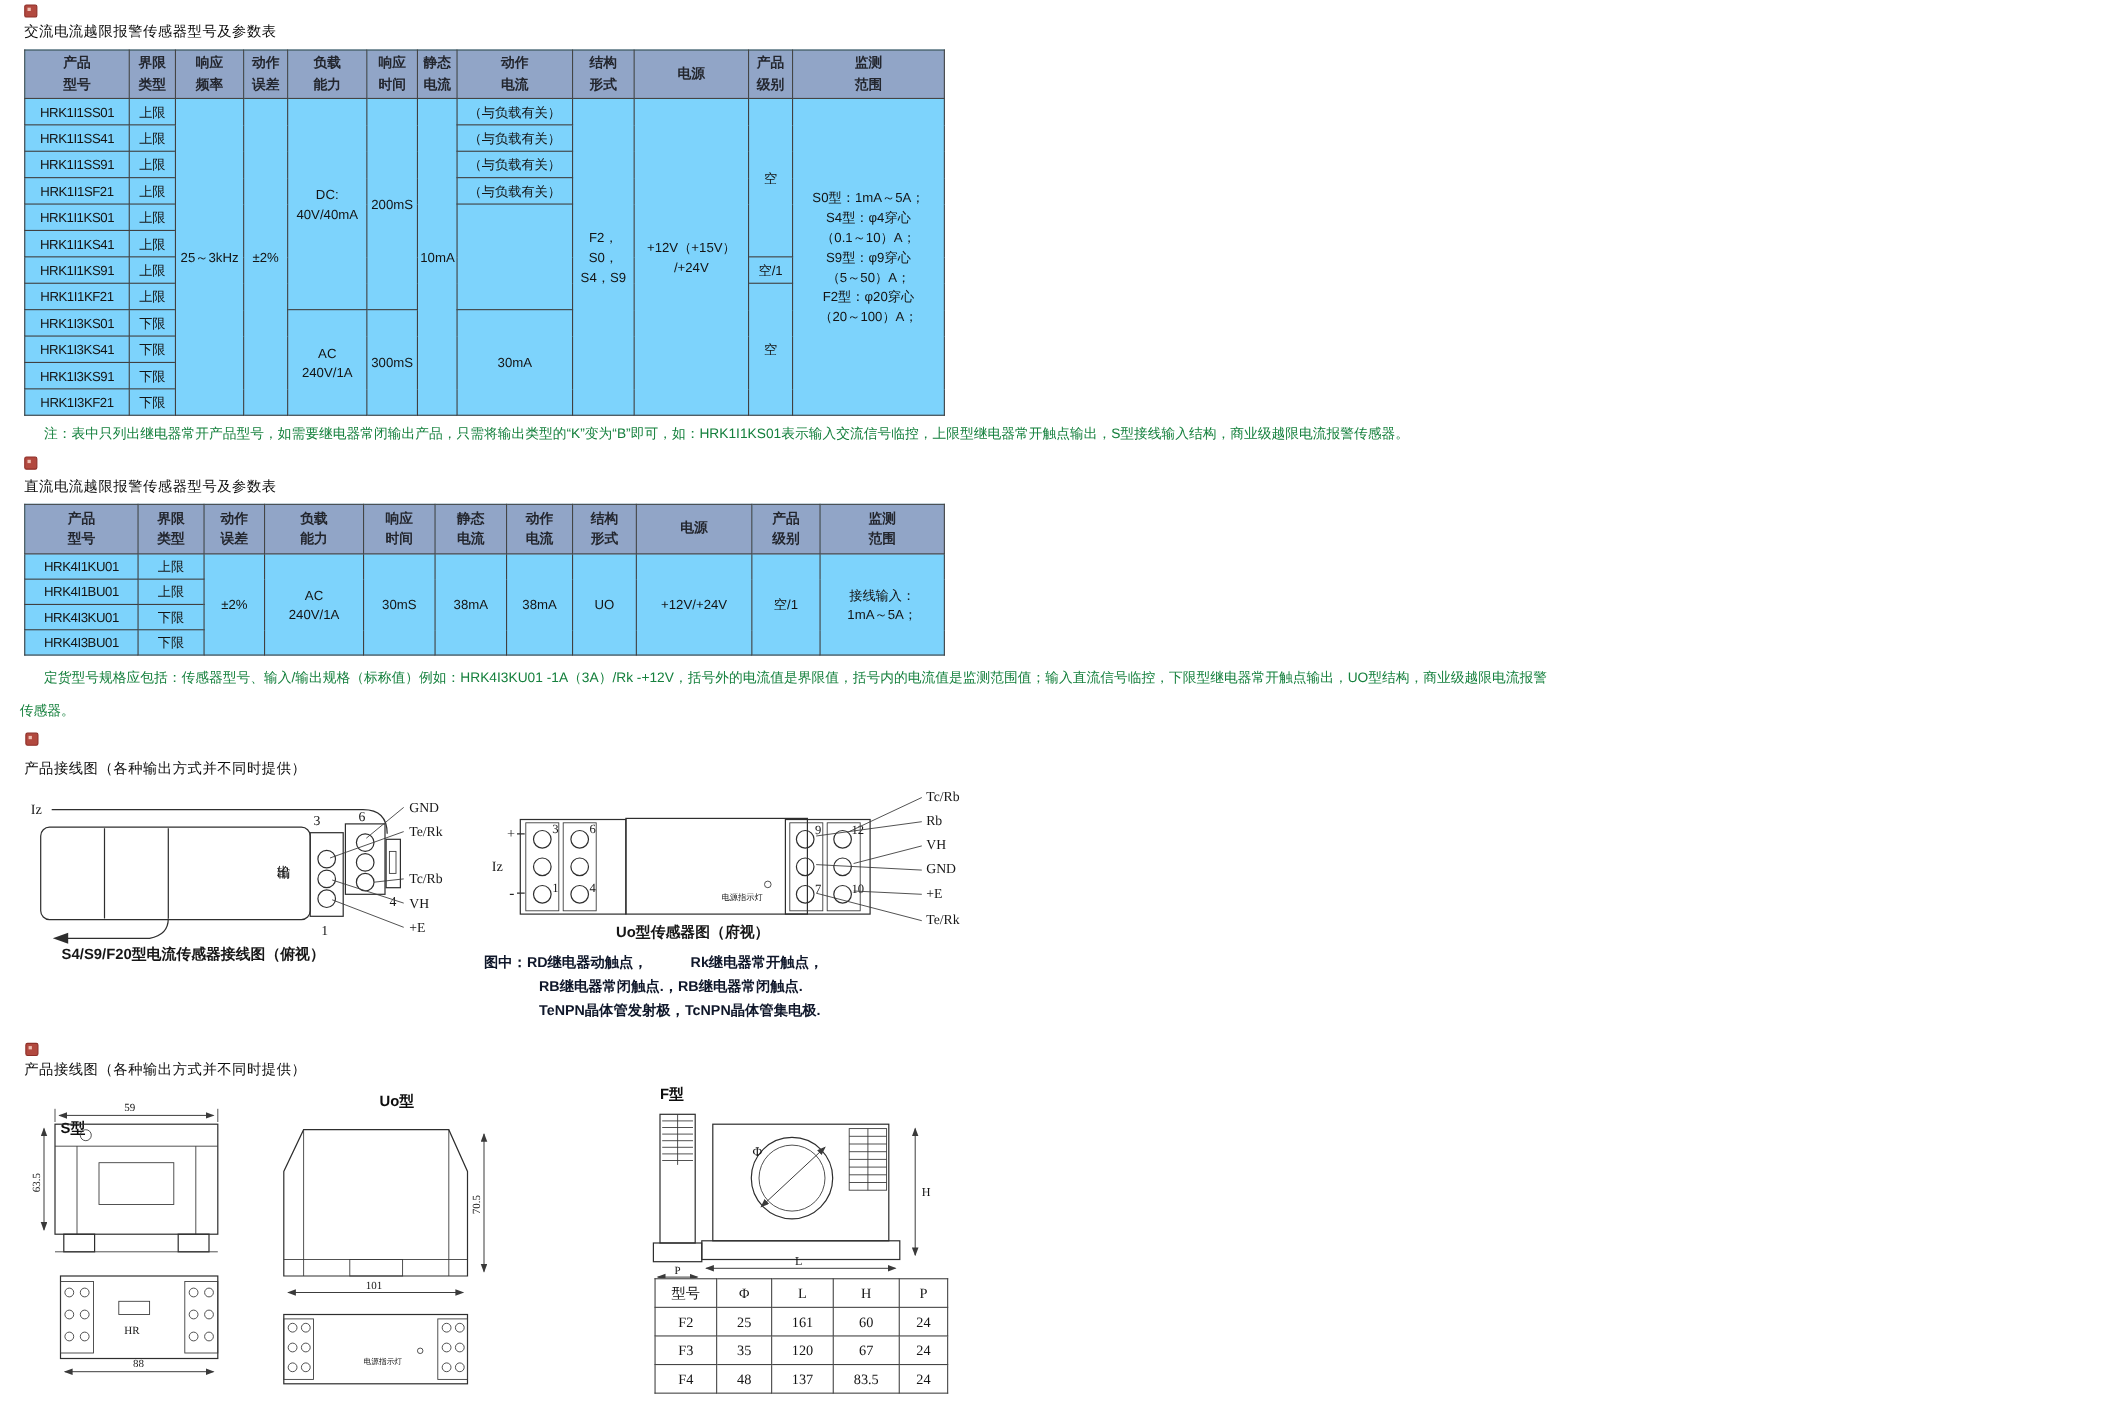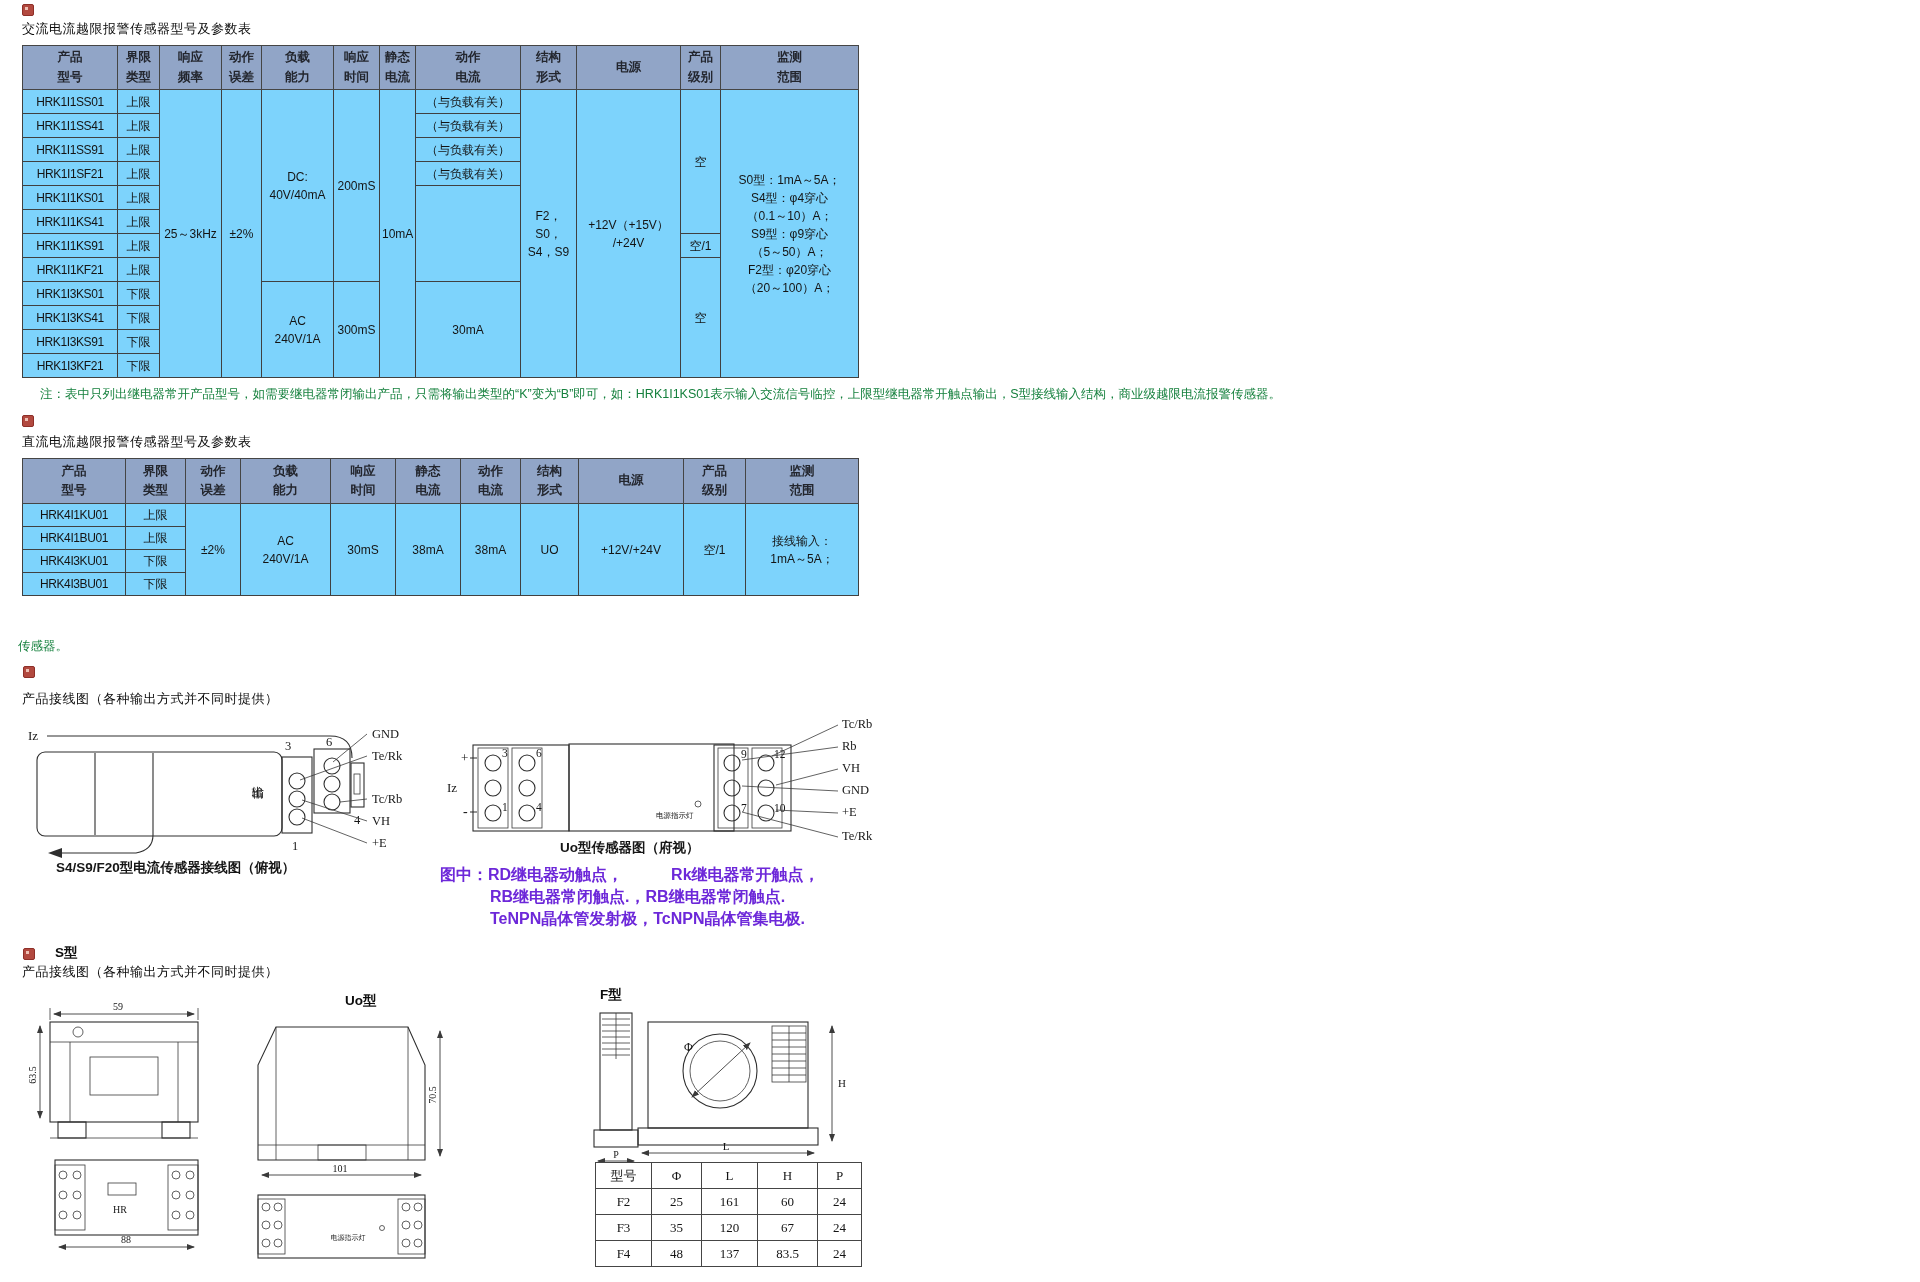--- a/index.html
+++ b/index.html
@@ -12,21 +12,21 @@
   .note{position:absolute;font-size:12.5px;color:#15803d;white-space:nowrap;}
   .ptable{position:absolute;border-collapse:collapse;table-layout:fixed;background:#7dd3fc;}
   .ptable th{background:#91a5c7;color:#23262e;font-weight:bold;font-size:12.5px;
              white-space:pre-line;line-height:1.55;border:1px solid #454545;padding:0 2px;}
   .ptable td{font-size:12px;color:#141414;text-align:center;white-space:pre-line;line-height:1.5;
              border:1px solid #404040;padding:0 2px;vertical-align:middle;}
   .t1 tr.body{height:24px;} .t1 tr.hrow{height:44px;}
   .t2 tr.body{height:23px;} .t2 tr.hrow{height:45px;}
   .model{letter-spacing:-.4px;font-size:12.3px;}
   .range-cell{font-size:12px;}
-  .legend{position:absolute;font-size:16px;font-weight:bold;color:#6d28d9;line-height:22px;white-space:nowrap;}
+  .legend{position:absolute;font-size:13px;font-weight:bold;color:#0f172a;line-height:22px;white-space:nowrap;}
   .legend .ind{padding-left:50px;}
   .draw-label{position:absolute;font-weight:bold;font-size:13.5px;color:#0d0d0d;}
   .ftable{position:absolute;border-collapse:collapse;table-layout:fixed;background:#fff;
           font-family:"Liberation Serif",serif;}
   .ftable th,.ftable td{border:1px solid #454545;font-size:13px;font-weight:normal;
           color:#141414;text-align:center;padding:0;}
   .ftable tr{height:26px;}
   svg .ln{stroke:#2e2e2e;stroke-width:1.1;fill:none;}
   svg .thin{stroke:#3a3a3a;stroke-width:.8;fill:none;}
   svg .dim{stroke:#3a3a3a;stroke-width:.9;fill:none;}
@@ -230,20 +230,21 @@
       <td class="model">HRK4I3KU01</td>
       <td>下限</td>
     </tr>
     <tr class="body">
       <td class="model">HRK4I3BU01</td>
       <td>下限</td>
     </tr>
   </tbody>
     </table>
 
+  <div class="note" style="left:40px;top:608px">定货型号规格应包括：传感器型号、输入/输出规格（标称值）例如：HRK4I3KU01 -1A（3A）/Rk -+12V，括号外的电流值是界限值，括号内的电流值是监测范围值；输入直流信号临控，下限型继电器常开触点输出，UO型结构，商业级越限电流报警</div>
   <div class="note" style="left:18px;top:638px">传感器。</div>
 
   <span class="bullet" style="left:23px;top:666px"></span>
   <div class="sec-title" style="left:22px;top:690px">产品接线图（各种输出方式并不同时提供）</div>
 
   <svg class="abs" style="left:20px;top:700px" width="870" height="250" viewBox="0 0 870 250">
     <defs>
       <marker id="arr" markerWidth="9" markerHeight="8" refX="7" refY="3" orient="auto-start-reverse" markerUnits="userSpaceOnUse">
         <path d="M0,0 L8,3 L0,6 Z" fill="#2e2e2e"></path>
       </marker>
@@ -336,21 +337,21 @@
 
   <div class="legend" style="left:440px;top:864px">
     <div>图中：RD继电器动触点，　　　Rk继电器常开触点，</div>
     <div class="ind">RB继电器常闭触点.，RB继电器常闭触点.</div>
     <div class="ind">TeNPN晶体管发射极，TcNPN晶体管集电极.</div>
   </div>
 
   <span class="bullet" style="left:23px;top:948px"></span>
   <div class="sec-title" style="left:22px;top:963px">产品接线图（各种输出方式并不同时提供）</div>
 
-  <div class="draw-label" style="left:55px;top:944px">S型</div>
+  <div class="draw-label" style="left:55px;top:1017px">S型</div>
   <div class="draw-label" style="left:345px;top:992px">Uo型</div>
   <div class="draw-label" style="left:600px;top:986px">F型</div>
 
   <svg class="abs" style="left:20px;top:985px" width="870" height="292" viewBox="0 0 870 292">
     <defs>
       <marker id="arr2" markerWidth="9" markerHeight="8" refX="7" refY="3" orient="auto-start-reverse" markerUnits="userSpaceOnUse">
         <path d="M0,0 L8,3 L0,6 Z" fill="#3a3a3a"></path>
       </marker>
     </defs>
 

